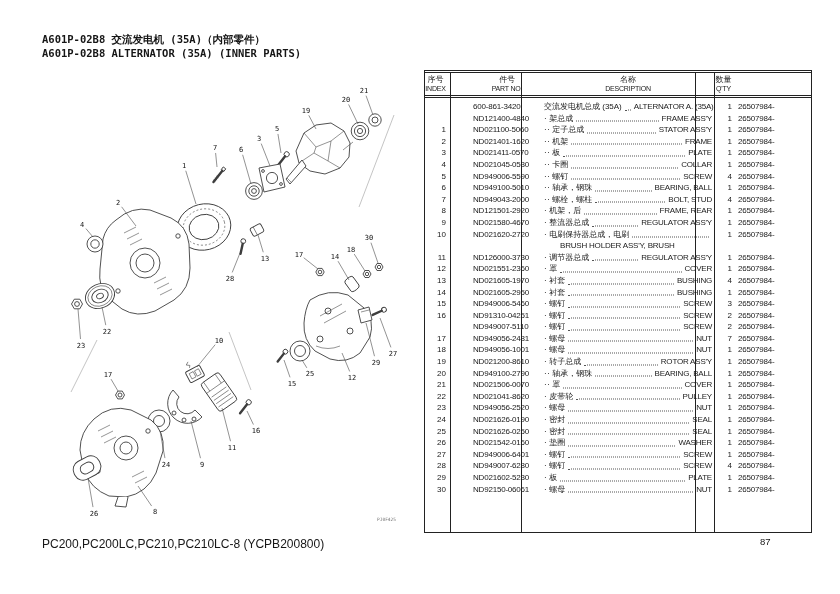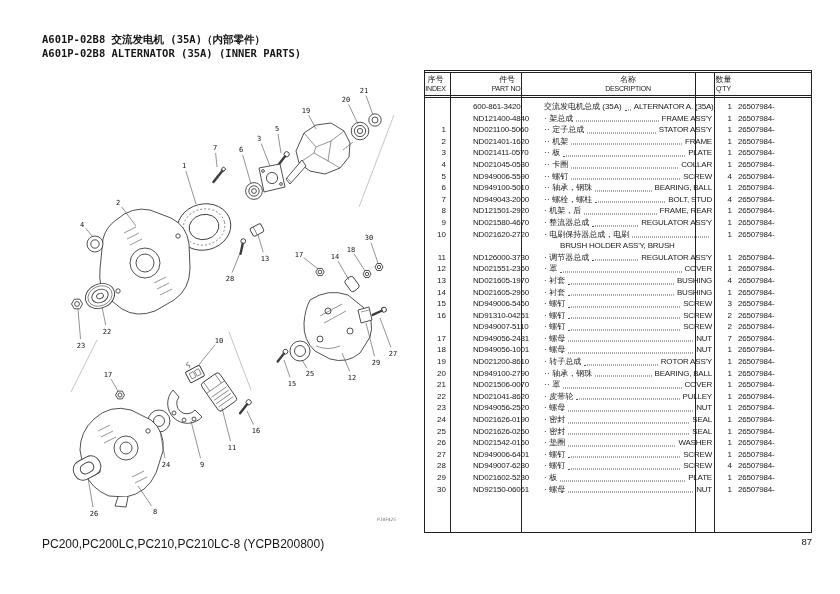--- a/index.html
+++ b/index.html
@@ -40,21 +40,21 @@
   .c-serial { width:97px;  padding-left:4px; letter-spacing:-0.2px; }
   .dline { display:flex; align-items:flex-end; height:11.6px; }
   .pfx { margin-right:2px; font-size:8px; letter-spacing:0.5px; }
   .zh  { font-size:8px; }
   .en  { font-size:8px; letter-spacing:-0.2px; }
   .leader { flex:1; border-bottom:1px dotted #555; margin:0 3px; transform:translateY(-2.5px); min-width:6px; }
   .dline2 { padding-left:16px; height:11.6px; line-height:11.6px; letter-spacing:-0.2px; }
 
   
   .footer-models { position:absolute; left:42px; top:537px; font-size:12px; color:#161616; }
-  .page-number { position:absolute; left:760px; top:536px; width:52px; text-align:right; font-size:9.5px; color:#161616; }
+  .page-number { position:absolute; left:760px; top:536px; width:52px; text-align:left; font-size:9.5px; color:#161616; }
 </style>
 </head>
 <body>
 
 <div class="page">
 
   <div class="title-block">
     <div class="title-line">A601P-02B8 交流发电机 (35A)（内部零件）</div>
     <div class="title-line">A601P-02B8 ALTERNATOR (35A) (INNER PARTS)</div>
   </div>

